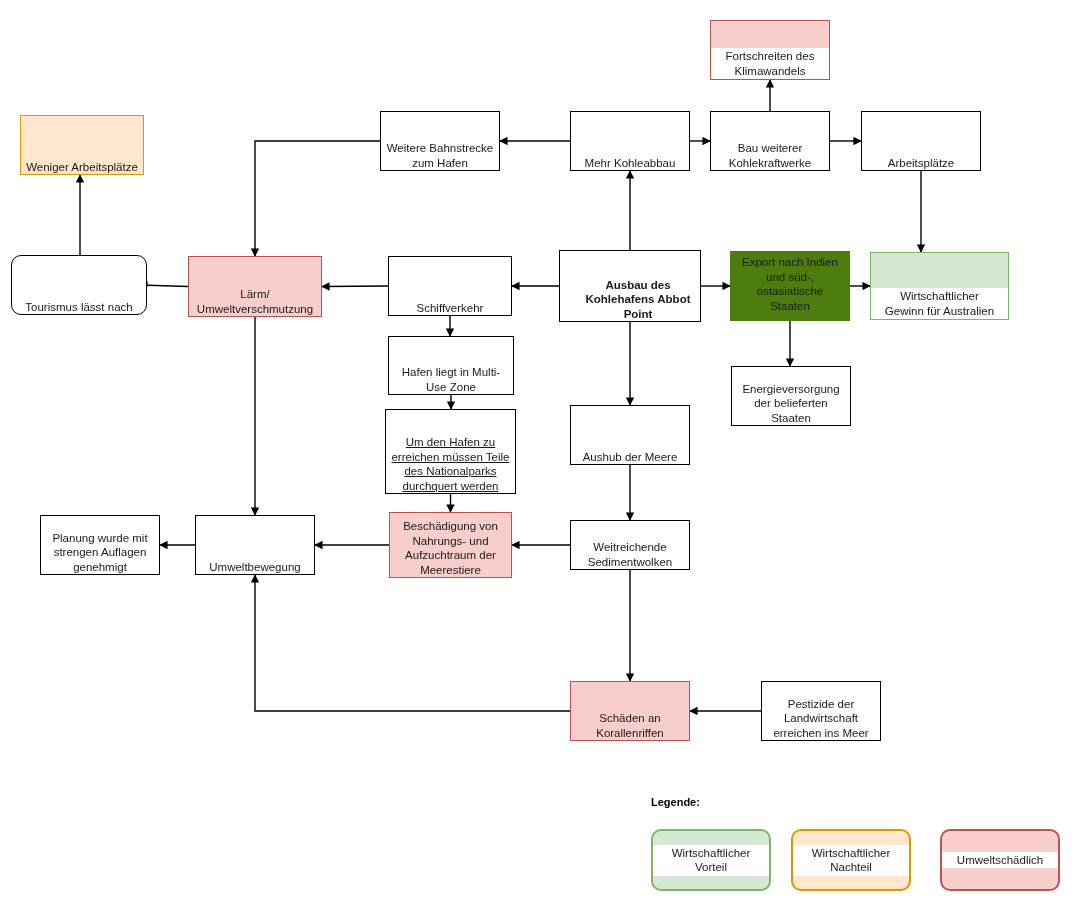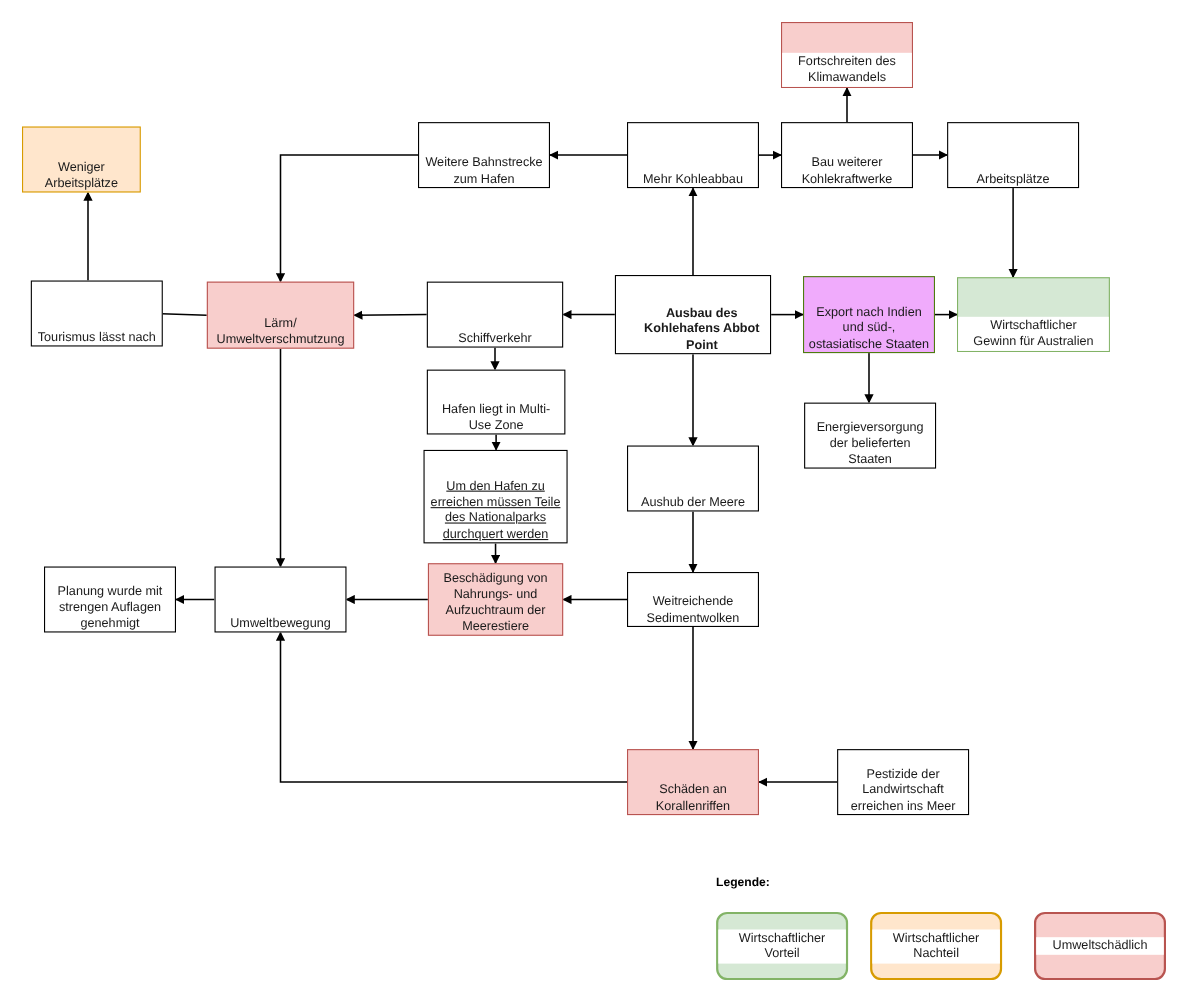--- a/index.html
+++ b/index.html
@@ -45,21 +45,21 @@
   }
   
   .node.neutral { background:#ffffff; border-color:#000000; }
   
   .node.harm { background:#f8cecc; border-color:#b85450; }
   
   .node.adv  { background:#d5e8d4; border-color:#82b366; }
   
   .node.dis  { background:#ffe6cc; border-color:#d79b00; }
   
-  .node.sel  { background:#f0abfc; border:1px solid #4d7c0f; }
+  .node.sel  { background:#4d7c0f; border:8px solid #4d7c0f; }
   
   .node.band .lbl {
     background:#ffffff;
     width: 100%;
     padding: 1px 2px;
   }
   .node.central .lbl { font-weight: bold; }
 
   #legend-title {
     position: absolute;
@@ -125,24 +125,24 @@
         <path d="M 570 545 L 512 545" marker-end="url(#arrow)"></path>
         <path d="M 389 545 L 315 545" marker-end="url(#arrow)"></path>
         <path d="M 255 317 L 255 515" marker-end="url(#arrow)"></path>
         <path d="M 195 545 L 160 545" marker-end="url(#arrow)"></path>
         <path d="M 630 570 L 630 681" marker-end="url(#arrow)"></path>
         <path d="M 761 711 L 690 711" marker-end="url(#arrow)"></path>
         <path d="M 570 711 L 255 711 L 255 575" marker-end="url(#arrow)"></path>
       </g>
   </svg>
   <div id="node-layer">
-      <div class="node dis" style="left: 20px; top: 115px; width: 108px; height: 60px;">
+      <div class="node dis" style="left: 20px; top: 115px; width: 124px; height: 60px;">
         <span class="lbl">Weniger Arbeitsplätze</span>
       </div>
-      <div class="node neutral" style="left: 28px; top: 255px; width: 120px; height: 60px;">
+      <div class="node neutral" style="left: 11px; top: 255px; width: 136px; height: 60px; border-radius: 10px;">
         <span class="lbl">Tourismus lässt nach</span>
       </div>
       <div class="node harm" style="left: 188px; top: 256px; width: 134px; height: 61px;">
         <span class="lbl">Lärm/
 Umweltverschmutzung</span>
       </div>
       <div class="node neutral" style="left: 380px; top: 111px; width: 120px; height: 60px;">
         <span class="lbl">Weitere Bahnstrecke
 zum Hafen</span>
       </div>

